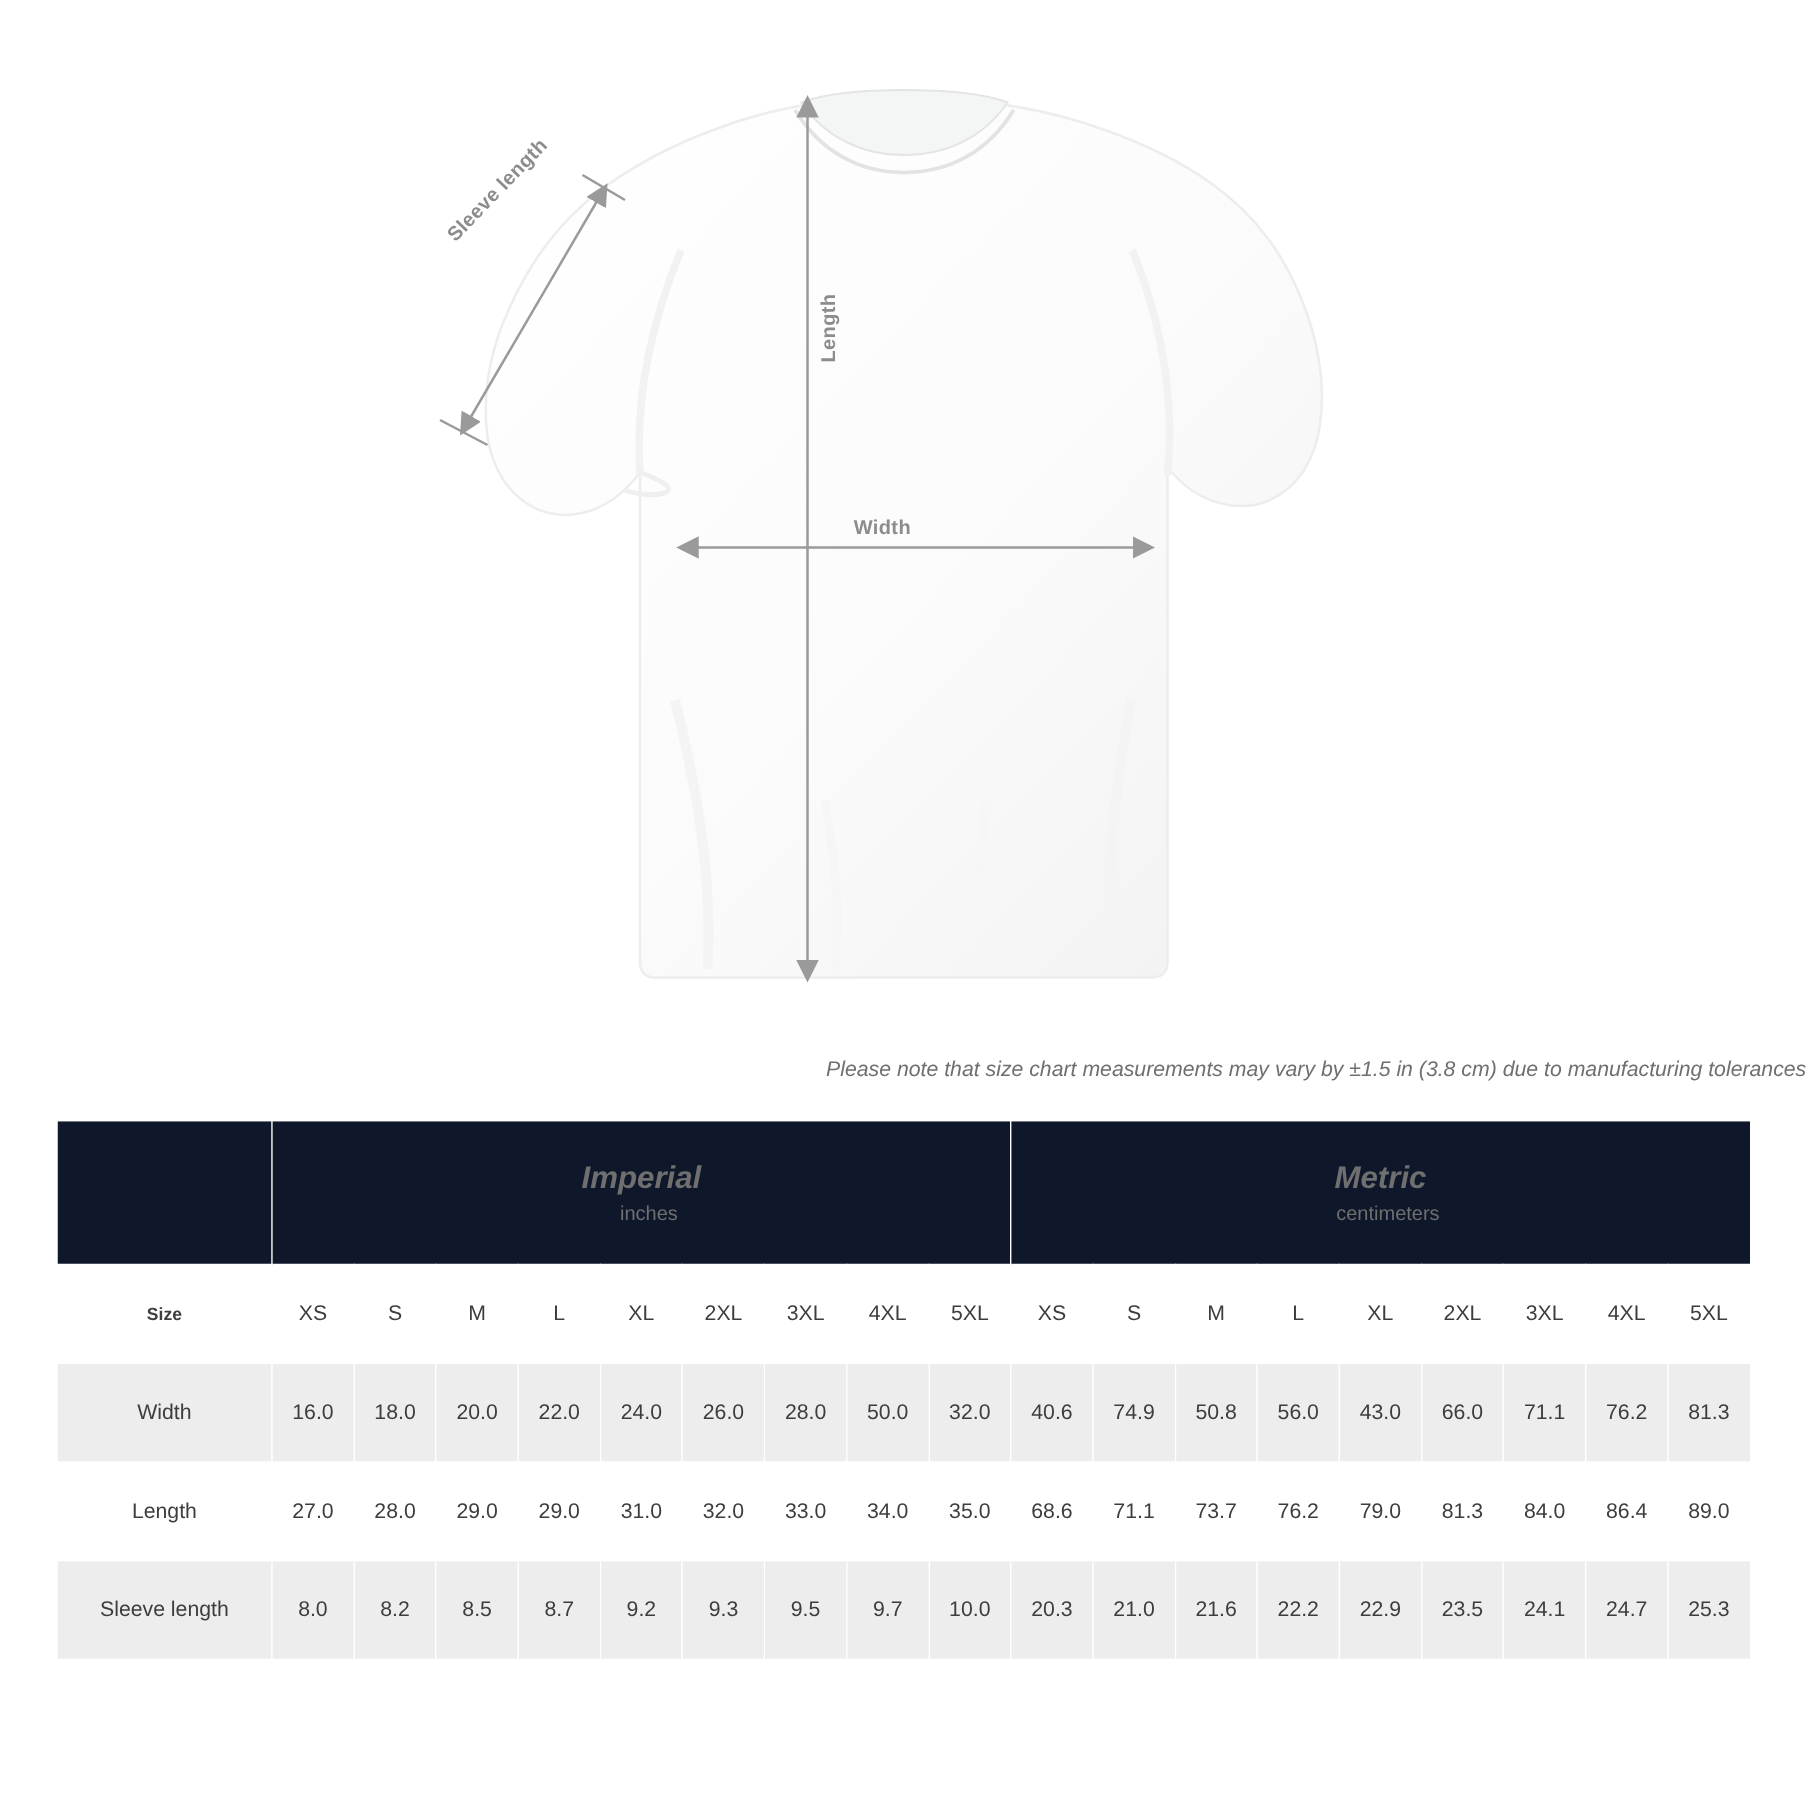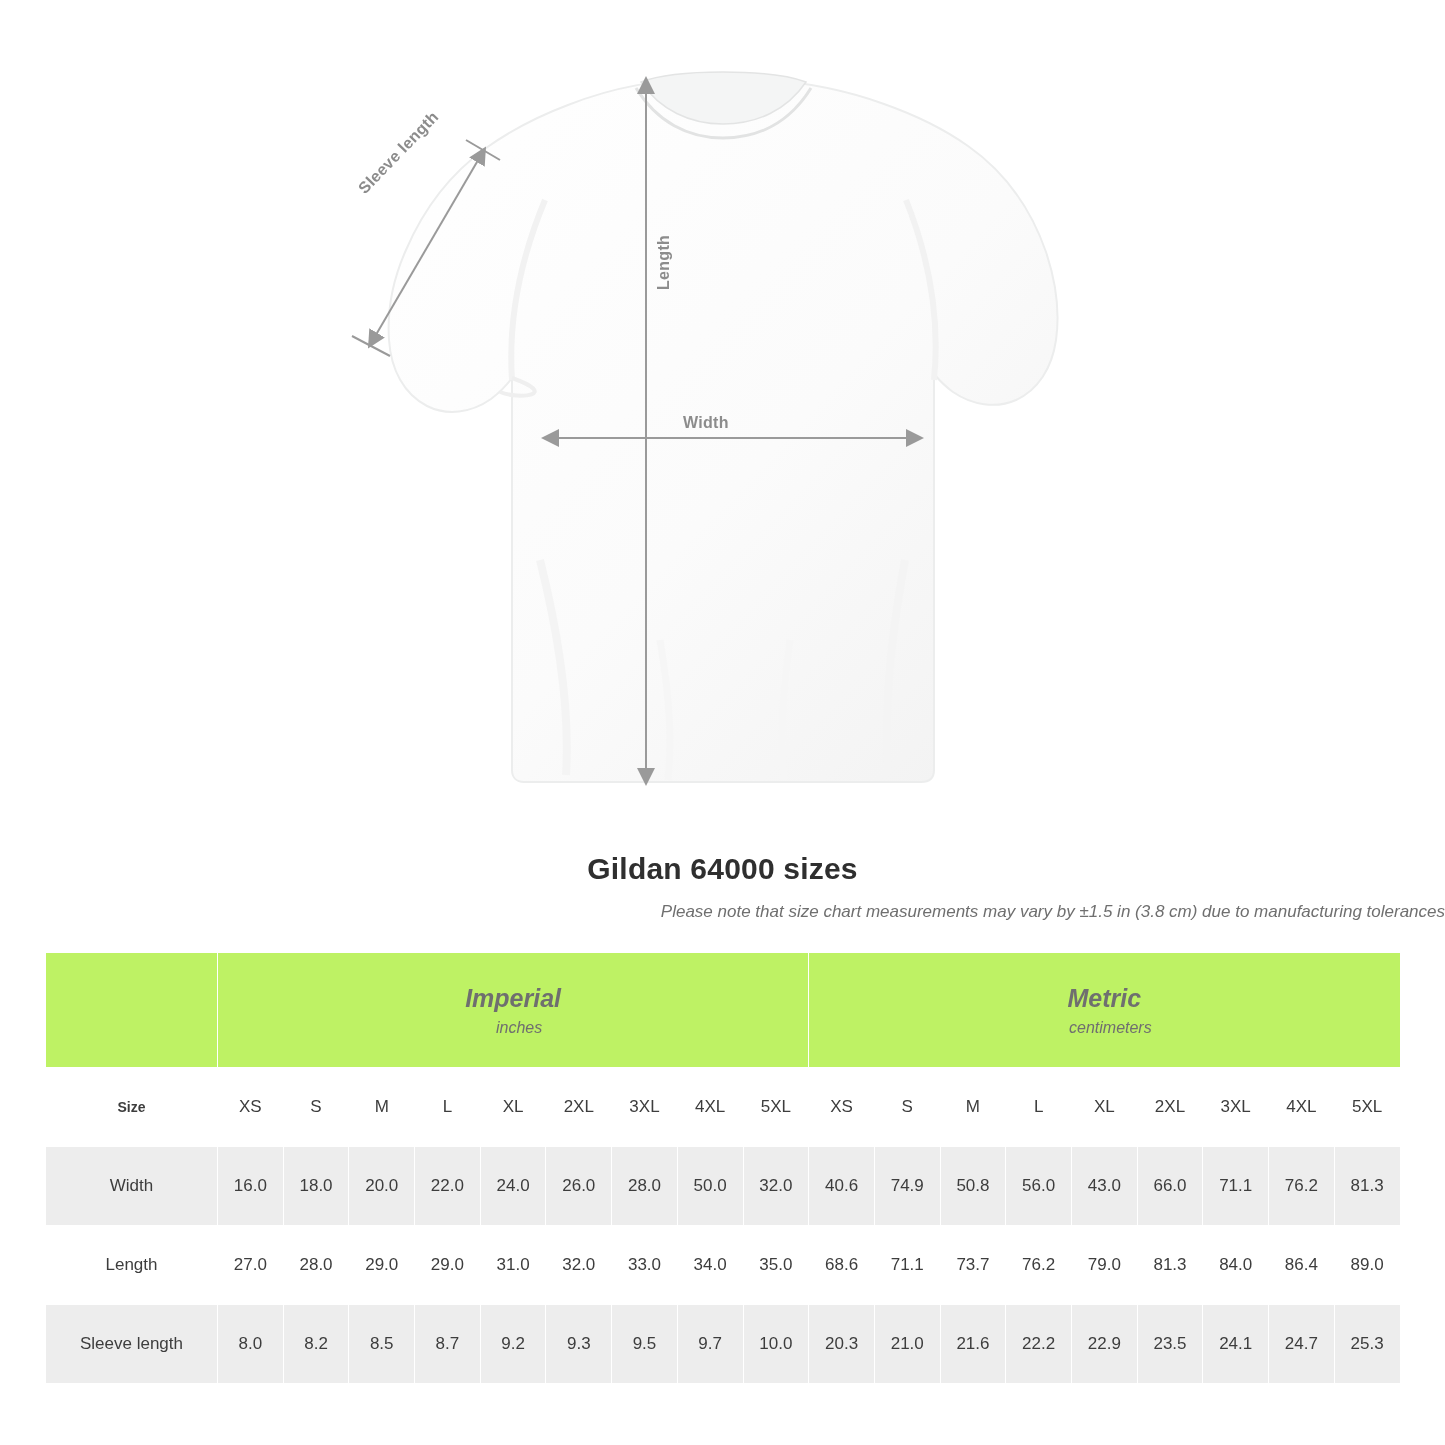--- a/index.html
+++ b/index.html
@@ -87,34 +87,33 @@
   }
   table.size-table td, table.size-table th {
     border: 1px solid #ffffff;
     text-align: center;
     font-size: 17px;
     color: #3d3d3d;
     font-weight: normal;
   }
 
   .unit-header td {
-    background: #bef264;
+    background: #0f172a;
     height: 112px;
     vertical-align: middle;
   }
   .unit-name {
     font-size: 25px;
     font-weight: bold;
     font-style: italic;
     color: #6f6f6f;
     line-height: 1.2;
   }
   .unit-sub {
     font-size: 16px;
-    font-style: italic;
     color: #6f6f6f;
     margin-top: 6px;
     margin-left: 12px;
   }
 
   .row-size td {
     background: #ffffff;
     height: 76px;
     font-size: 18px;
     font-weight: bold;
@@ -215,21 +214,20 @@
       <g>
         <line x1="545" y1="438" x2="920" y2="438" stroke="#9a9a9a" stroke-width="2" marker-start="url(#arrStart)" marker-end="url(#arrEnd)"></line>
       </g>
     </svg>
 
     <div class="dim-label label-sleeve">Sleeve length</div>
     <div class="dim-label label-length">Length</div>
     <div class="dim-label label-width">Width</div>
   </div>
 
-  <div class="title">Gildan 64000 sizes</div>
   <div class="subtitle">Please note that size chart measurements may vary by ±1.5 in (3.8 cm) due to manufacturing tolerances</div>
 
   <div class="table-wrap">
     <table class="size-table">
       <colgroup>
         <col class="col-head">
         <col class="col-val">
           <col class="col-val">
           <col class="col-val">
           <col class="col-val">

